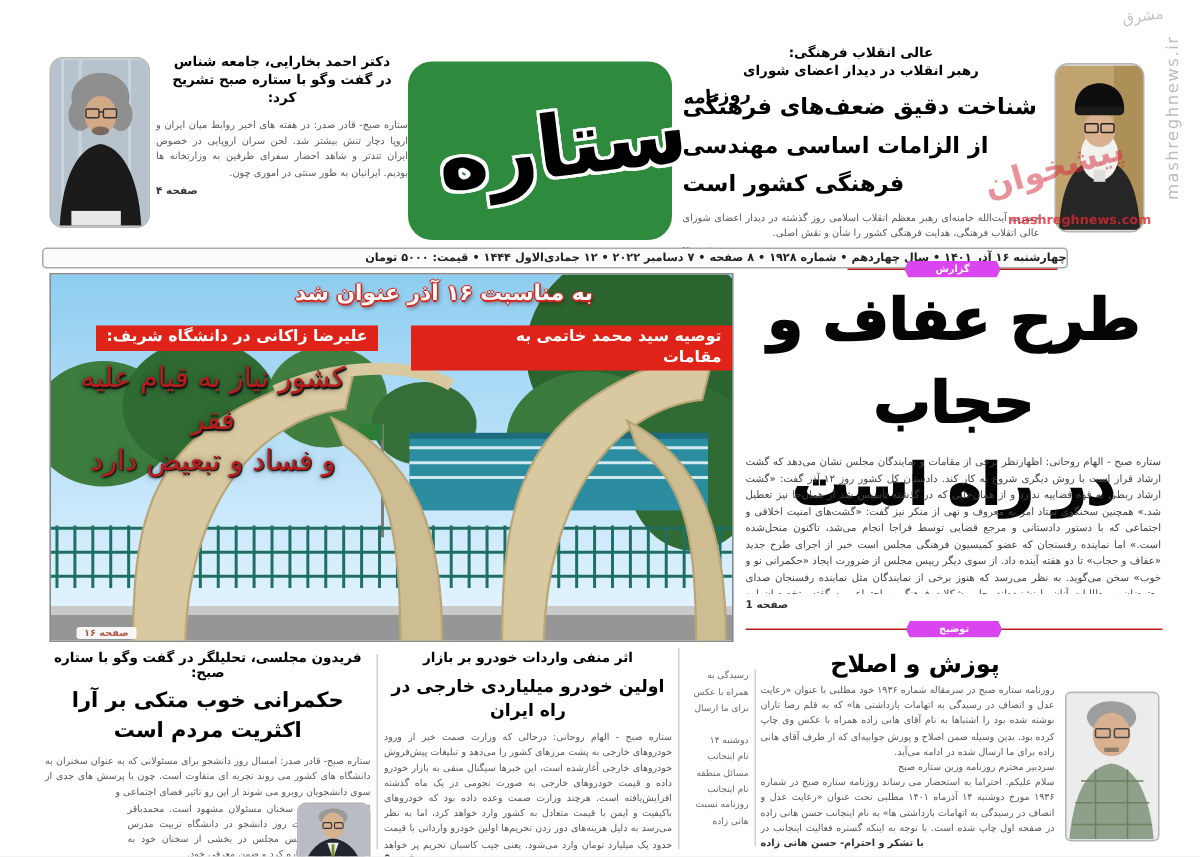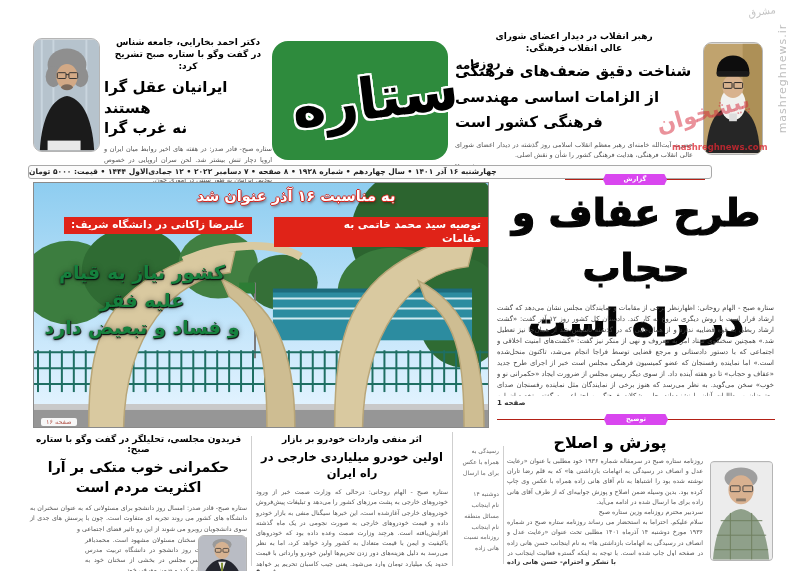--- a/index.html
+++ b/index.html
@@ -40,45 +40,45 @@
     position:absolute; left:238px; top:48px; width:275px; height:110px;
     font-size:57px; font-weight:900; color:#000; text-align:center; line-height:100px;
     transform: rotate(-7deg);
     text-shadow: 2px 0 0 #fff, -2px 0 0 #fff, 0 2px 0 #fff, 0 -2px 0 #fff,
                  2px 2px 0 #fff, -2px -2px 0 #fff, 2px -2px 0 #fff, -2px 2px 0 #fff;
   }
 
   
   .dateline { position:absolute; left:28px; top:165px; width:684px; height:14px;
     border:1px solid #a9a9a9; border-radius:3px; background:#fbfbfb;
-    font-size:7.5px; font-weight:bold; color:#222; text-align:left; line-height:12px; }
+    font-size:7.5px; font-weight:bold; color:#222; text-align:right; line-height:12px; }
 
   
   .ribbon-wrap { position:absolute; height:12px; }
   .ribbon-line { position:absolute; left:0; right:0; top:5px; height:1px; background:#b32016; }
   .ribbon-pill { position:absolute; left:50%; top:0; transform:translateX(-50%);
     min-width:64px; height:11px; background:#d946ef; border-radius:3px;
     color:#fff; font-size:6.5px; font-weight:bold; text-align:center; line-height:11px;
     box-shadow: 0 1px 1px rgba(0,0,0,.25); padding:0 8px;
     clip-path: polygon(4% 0, 96% 0, 100% 50%, 96% 100%, 4% 100%, 0 50%); }
 
   
   .uni-photo { position:absolute; left:33px; top:182px; width:456px; height:246px;
     border:1px solid #8a8a8a; background:#bfe0f2; overflow:hidden; }
   .uni-photo svg { position:absolute; inset:0; display:block; }
   .photo-banner { position:absolute; left:100px; right:30px; top:5px; text-align:center;
     font-size:14.5px; font-weight:900; color:#fff;
     text-shadow: 1px 0 0 #d7251c, -1px 0 0 #d7251c, 0 1px 0 #d7251c, 0 -1px 0 #d7251c, 1px 2px 3px rgba(60,0,0,.55); }
   .photo-label { position:absolute; background:#e02318; color:#fff; font-size:10.5px;
     font-weight:bold; padding:1px 7px 2px; line-height:1.3; }
-  .photo-head { position:absolute; color:#15803d; font-size:19px; font-weight:700;
+  .photo-head { position:absolute; color:#b91c1c; font-size:19px; font-weight:400;
     text-align:center; line-height:1.45;
-    text-shadow: 0 1px 2px rgba(0,0,0,.85), 1px 1px 0 rgba(40,40,40,.9), 0 0 6px rgba(0,0,0,.4); margin-top: 20px; }
-  .photo-pageref { position:absolute; left:7px; bottom:1px; background:rgba(255,255,255,.92);
-    color:#b3574d; font-size:6.5px; font-weight:normal; padding:0 5px; border-radius:2px; }
+    text-shadow: 0 1px 2px rgba(0,0,0,.85), 1px 1px 0 rgba(40,40,40,.9), 0 0 6px rgba(0,0,0,.4); }
+  .photo-pageref { position:absolute; left:17px; bottom:1px; background:rgba(255,255,255,.92);
+    color:#b3574d; font-size:6.5px; font-weight:bold; padding:0 5px; border-radius:2px; }
 
   
   .lead-headline { position:absolute; left:497px; top:186px; width:278px;
     font-size:38px; font-weight:900; color:#050505; text-align:center; line-height:1.45;
     letter-spacing:-1px; -webkit-text-stroke:1.2px #050505; }
   .lead-body { position:absolute; left:497px; top:303px; width:277px; height:93px;
     font-size:6.8px; color:#444; text-align:justify; line-height:1.62; overflow:hidden; }
   .lead-pageref { position:absolute; left:497px; top:399px; }
 
   
@@ -118,35 +118,33 @@
         <rect x="36" y="34" width="9" height="6" rx="1" fill="none" stroke="#333" stroke-width="1"></rect>
         <line x1="33" y1="36" x2="36" y2="36" stroke="#333" stroke-width="1"></line>
         <ellipse cx="34" cy="49" rx="6" ry="3" fill="#7b6a5c"></ellipse>
         <path d="M6,114 C8,78 20,60 34,58 C48,60 60,78 62,114 Z" fill="#1b1b1b"></path>
         <rect x="14" y="104" width="34" height="10" fill="#e8e8e8"></rect>
       </svg>
     </div>
     <div class="abs" style="left:74px; top:8px; width:168px;">
       <div class="kicker">دکتر احمد بخارایی، جامعه شناس</div>
       <div class="kicker">در گفت وگو با ستاره صبح تشریح کرد:</div>
-      <div class="headline-md prelines" style="margin-top:5px;">ایرانیان عقل گرا هستند
-نه غرب گرا</div>
       <div class="body-sm" style="margin-top:6px;">ستاره صبح- قادر صدر: در هفته های اخیر روابط میان ایران و اروپا دچار تنش بیشتر شد. لحن سران اروپایی در خصوص ایران تندتر و شاهد احضار سفرای طرفین به وزارتخانه ها بودیم. ایرانیان به طور سنتی در اموری چون.</div>
       <div class="pageref" style="margin-top:3px;">صفحه ۴</div>
     </div>
   </div>
 
   <div class="green-box"></div>
   <div class="masthead-kind">روزنامه</div>
   <div class="masthead-title">ستاره صبح</div>
 
   <div class="abs" style="left:455px; top:26px; width:320px; height:140px;">
     <div class="abs" style="left:0; top:4px; width:238px;">
+      <div class="kicker">عالی انقلاب فرهنگی:</div>
       <div class="kicker">رهبر انقلاب در دیدار اعضای شورای</div>
-      <div class="kicker">عالی انقلاب فرهنگی:</div>
       <div class="headline-md prelines" style="margin-top:5px; line-height:1.7;">شناخت دقیق ضعف‌های فرهنگی
 از الزامات اساسی مهندسی
 فرهنگی کشور است</div>
       <div class="body-sm" style="margin-top:4px;">حضرت آیت‌الله خامنه‌ای رهبر معظم انقلاب اسلامی روز گذشته در دیدار اعضای شورای عالی انقلاب فرهنگی، هدایت فرهنگی کشور را شأن و نقش اصلی.</div>
       <div class="pageref" style="margin-top:2px;">صفحه ۲</div>
     </div>
     <div class="portrait abs" style="left:248px; top:16px; width:60px; height:113px;">
       <svg viewBox="0 0 60 113">
         <rect width="60" height="113" fill="#c0a36e"></rect>
         <rect x="40" width="20" height="113" fill="#ad9057"></rect>

